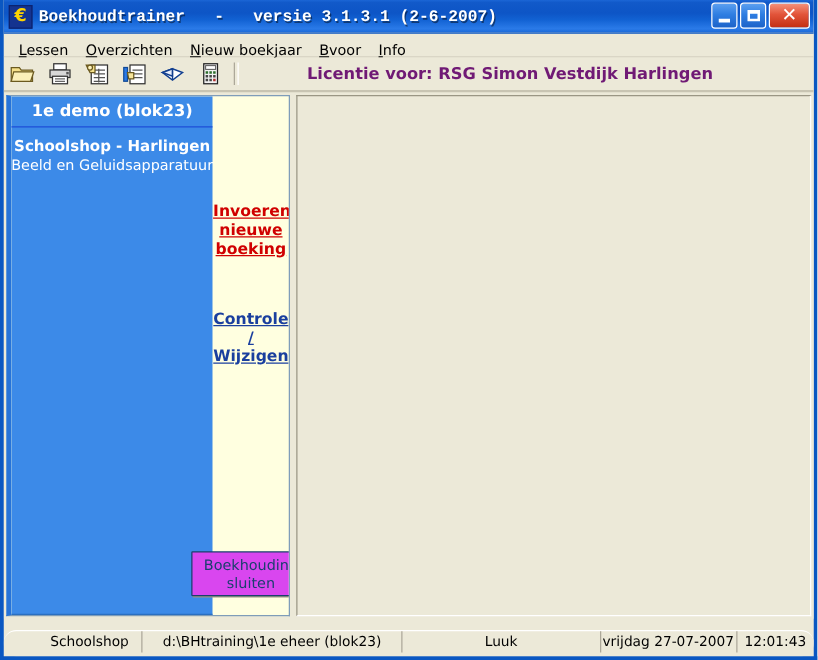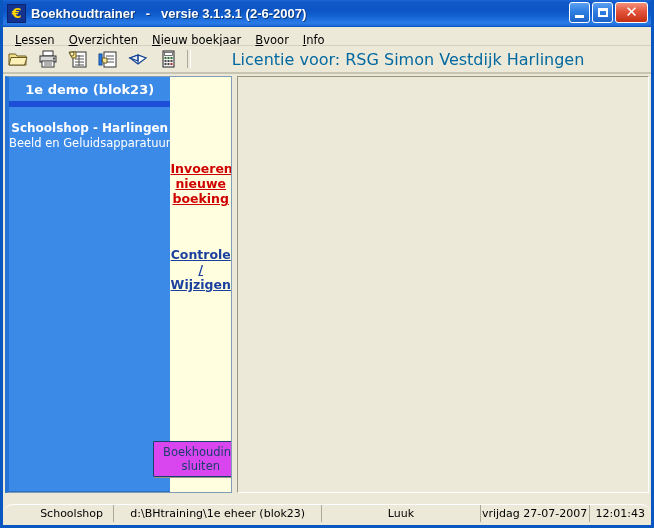--- a/index.html
+++ b/index.html
@@ -55,21 +55,21 @@
     line-height: 1;
     font-family: "DejaVu Sans", sans-serif;
   }
   #title-text {
     color: #ffffff;
     font-size: 13px;
     font-weight: bold;
     white-space: pre;
     text-shadow: 1px 1px 0 rgba(0,0,0,0.45);
     letter-spacing: 0px;
-    font-family: Liberation Sans, sans-serif;
+    font-family: Liberation Mono, monospace;
   }
   #window-controls {
     position: absolute;
     right: 3px;
     top: 2px;
     display: flex;
     gap: 2px;
   }
   .win-btn {
     width: 21px;
@@ -156,23 +156,23 @@
     margin: 0 4px;
   }
   #license-area {
     flex: 1;
     display: flex;
     align-items: center;
     justify-content: center;
     padding-right: 30px;
   }
   #license-text {
-    color: #0369a1;
-    font-size: 16px;
-    font-weight: normal;
+    color: #701a75;
+    font-size: 13px;
+    font-weight: bold;
     white-space: nowrap;
     font-family: "DejaVu Sans", "Liberation Sans", sans-serif;
   }
 
   
   #work-area {
     position: relative;
     height: 421px;
     background: #ece9d8;
     display: flex;
@@ -201,22 +201,22 @@
   }
   #panel-title {
     color: #ffffff;
     font-size: 13px;
     font-weight: bold;
     display: block;
     padding: 2px 0 4px 0;
     font-family: "DejaVu Sans", "Liberation Sans", sans-serif;
   }
   #panel-subhead {
-    border-top: 6px solid #1d4ed8;
-    padding-top: 14px;
+    border-top: 1px solid #1d4ed8;
+    padding-top: 8px;
   }
   #panel-company {
     color: #ffffff;
     font-size: 12px;
     font-weight: bold;
     display: block;
     font-family: "DejaVu Sans", "Liberation Sans", sans-serif;
   }
   #panel-desc {
     color: #ffffff;

